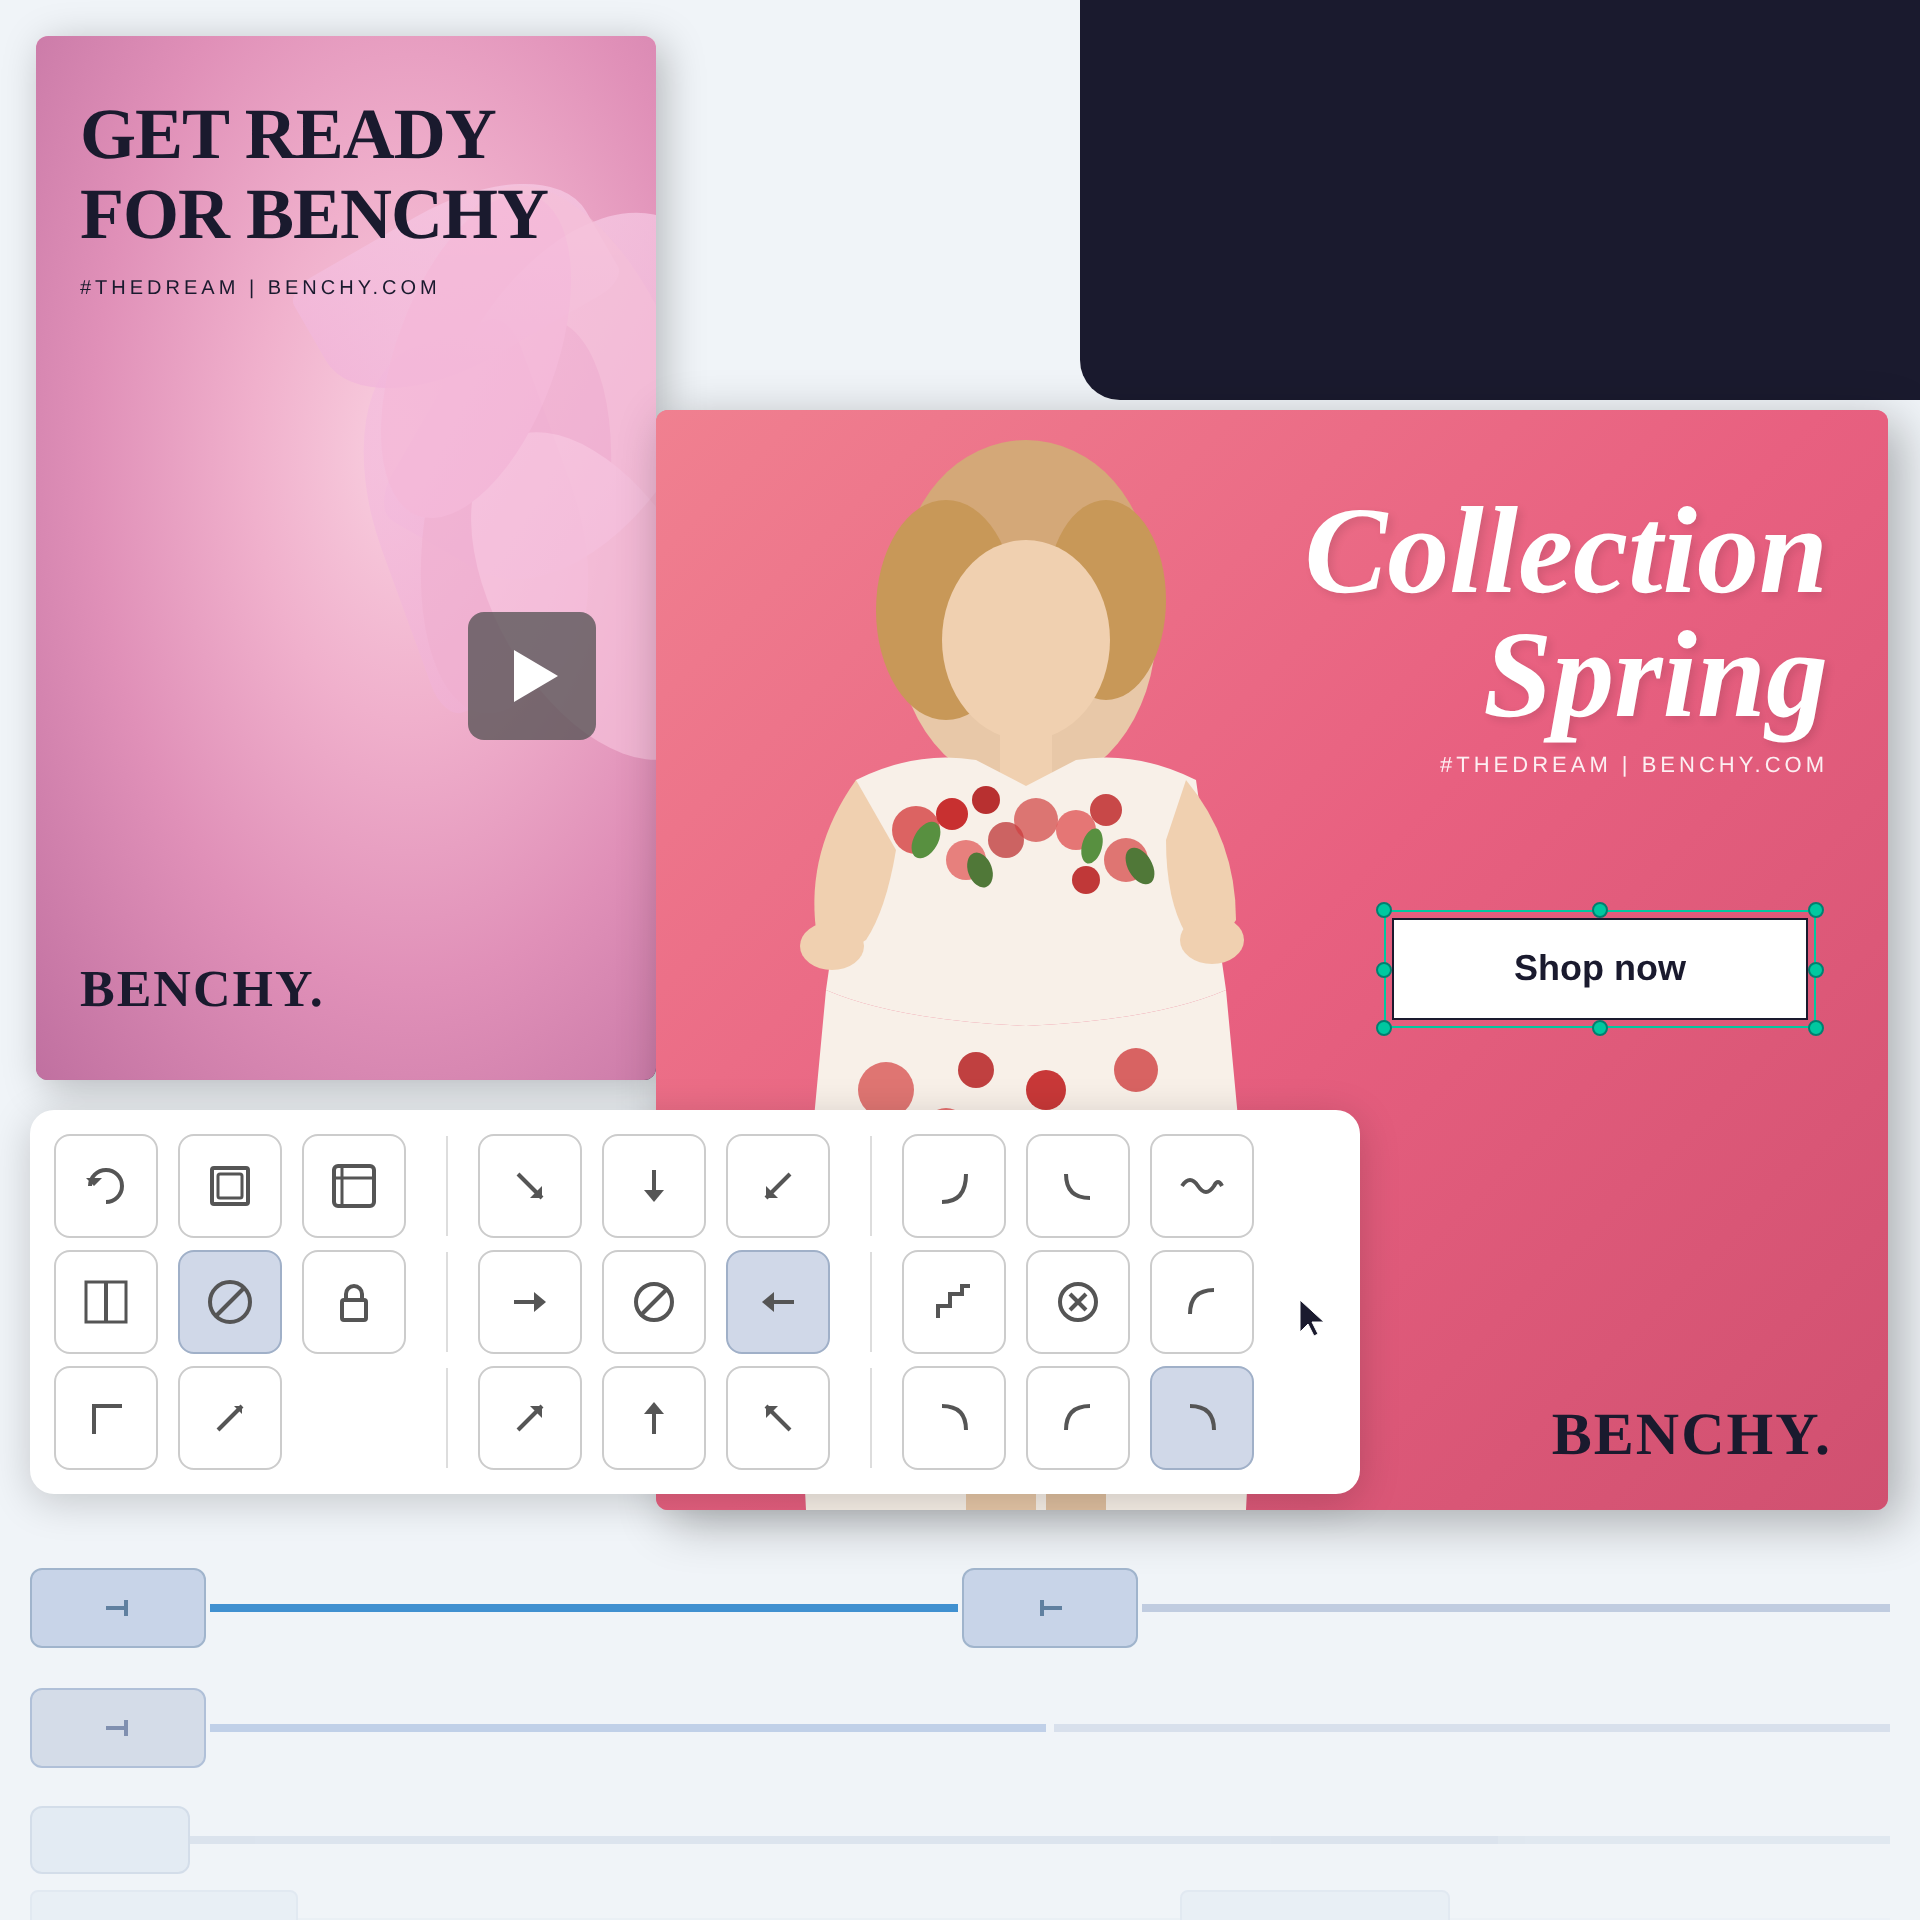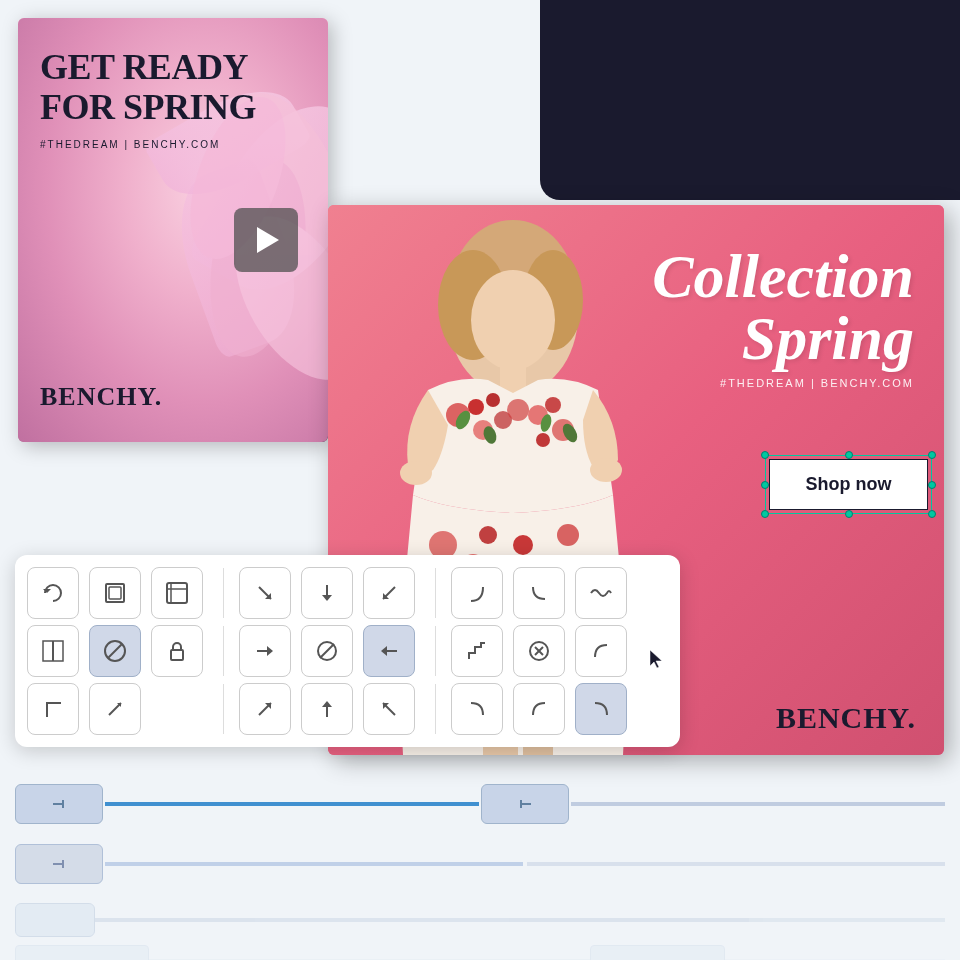--- a/index.html
+++ b/index.html
@@ -20,21 +20,21 @@
       height: 960px;
       background: #f0f4f8;
     }
 
     
     .card-left {
       position: absolute;
       top: 18px;
       left: 18px;
       width: 310px;
-      height: 424px;
+      height: 522px;
       background: linear-gradient(160deg, #f9c8d8 0%, #f5a8c0 40%, #e8a0bc 70%, #1a1a2e 100%);
       border-radius: 6px;
       overflow: hidden;
       box-shadow: 4px 4px 20px rgba(0,0,0,0.25);
     }
 
     .card-left-bg {
       position: absolute;
       top: 0; left: 0;
       width: 100%; height: 100%;
@@ -148,22 +148,22 @@
       font-size: 11px;
       color: rgba(255,255,255,0.9);
       letter-spacing: 2px;
       text-align: right;
     }
 
     
     .shop-now-wrapper {
       position: absolute;
       top: 250px;
-      right: 12px;
-      width: 167px;
+      right: 36px;
+      width: 216px;
     }
 
     .shop-now-selection {
       position: relative;
       padding: 4px;
     }
 
     .shop-now-btn {
       background: white;
       border: 1.5px solid #1a1a2e;
@@ -350,21 +350,21 @@
 
   <svg style="position:absolute;top:60px;right:-10px;width:200px;height:350px;opacity:0.6" viewBox="0 0 200 350">
     <ellipse cx="150" cy="120" rx="55" ry="110" fill="#f5c0d8" transform="rotate(-20,150,120)"></ellipse>
     <ellipse cx="120" cy="180" rx="45" ry="100" fill="#f0b0d0" transform="rotate(10,120,180)"></ellipse>
     <ellipse cx="160" cy="220" rx="50" ry="90" fill="#f8c8e0" transform="rotate(-30,160,220)"></ellipse>
     <ellipse cx="100" cy="100" rx="40" ry="85" fill="#f5b8d8" transform="rotate(20,100,100)"></ellipse>
   </svg>
 
   <div class="card-left-text">
     <div class="card-left-title">GET READY</div>
-    <div class="card-left-title">FOR SPRING</div>
+    <div class="card-left-title">FOR BENCHY</div>
     <div class="card-left-subtitle">#THEDREAM | BENCHY.COM</div>
   </div>
 
   <div class="play-btn">
     <div class="play-triangle"></div>
   </div>
 
   <div class="card-left-brand">BENCHY.</div>
 </div>
 

